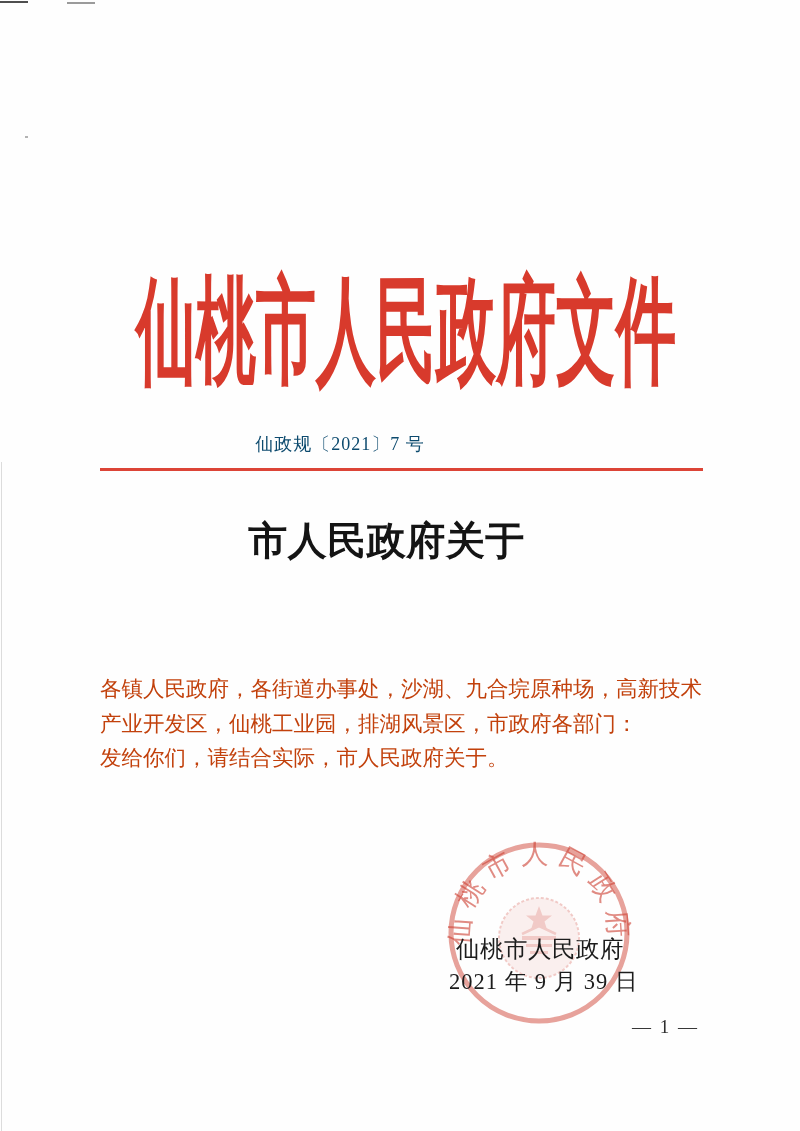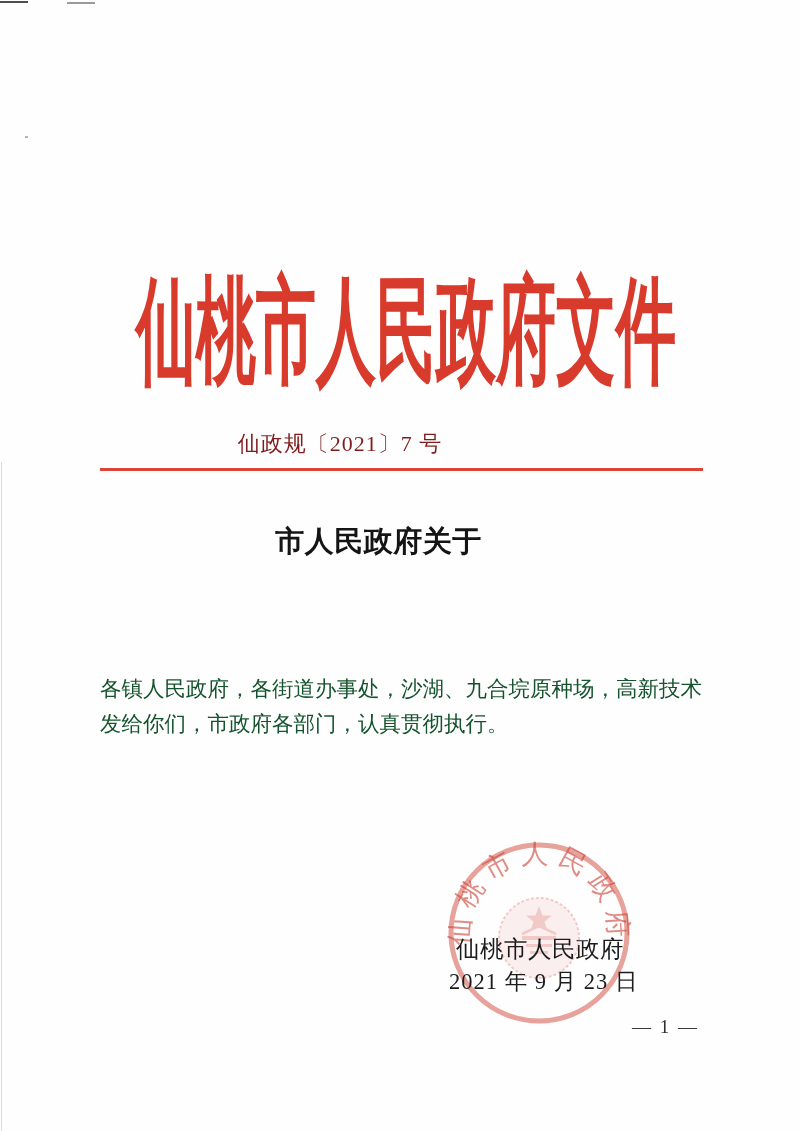--- a/index.html
+++ b/index.html
@@ -39,59 +39,59 @@
     white-space: nowrap;
   }
 
   
   .doc-number {
     position: absolute;
     top: 430px;
     left: 0;
     width: 680px;
     text-align: center;
-    font-size: 22px;
+    font-size: 18px;
     line-height: 28px;
-    color: #7f1d1d;
+    color: #0c4a6e;
     letter-spacing: 1px;
   }
 
   
   .red-divider {
     position: absolute;
     top: 468px;
     left: 100px;
     width: 603px;
     height: 3px;
     background: #dc4437;
   }
 
   
   .title-block {
     position: absolute;
     top: 522px;
-    left: 4px;
+    left: 12px;
     width: 749px;
     text-align: center;
     font-weight: bold;
-    font-size: 29px;
+    font-size: 39px;
     line-height: 38px;
     color: #141414;
     letter-spacing: 0.5px;
   }
 
   
   .body-block {
     position: absolute;
     top: 672px;
     left: 100px;
     width: 604px;
     font-size: 21.5px;
     line-height: 34.5px;
-    color: #14532d;
+    color: #c2410c;
     letter-spacing: 0;
     white-space: nowrap;
   }
   .body-line.indent { padding-left: 44px; }
 
   
   .seal {
     position: absolute;
     left: 444px;
     top: 838px;
@@ -145,21 +145,22 @@
   <div class="doc-number">仙政规〔2021〕7 号</div>
 
   <div class="red-divider"></div>
 
   <div class="title-block">
     <div>市人民政府关于</div>
   </div>
 
   <div class="body-block">
     <div class="body-line">各镇人民政府，各街道办事处，沙湖、九合垸原种场，高新技术</div>
-    <div class="body-line">发给你们，市政府各部门，认真贯彻执行。</div>
+    <div class="body-line">产业开发区，仙桃工业园，排湖风景区，市政府各部门：</div>
+    <div class="body-line">发给你们，请结合实际，市人民政府关于。</div>
   </div>
 
   <svg class="seal" viewBox="0 0 190 190">
     <circle cx="95" cy="95" r="88" fill="none" stroke="#cf4538" stroke-width="5" opacity="0.5"></circle>
     <path id="sealArc" d="M 29.2 118.9 A 70 70 0 1 1 160.8 118.9" fill="none"></path>
     <text font-size="27" fill="#cf4538" opacity="0.62" letter-spacing="8" font-family="Liberation Serif, serif" text-anchor="middle">
       <textPath href="#sealArc" startOffset="50%">仙桃市人民政府</textPath>
     </text>
     <g opacity="0.3" fill="#d4564a" stroke="#d4564a">
       <circle cx="95" cy="100" r="40" fill="#e2978e" stroke="none" opacity="0.45"></circle>
@@ -167,17 +168,17 @@
       <polygon points="95,68 98.5,77.5 108,77.5 100.5,83.5 103.5,93 95,87 86.5,93 89.5,83.5 82,77.5 91.5,77.5" stroke="none"></polygon>
       <rect x="78" y="98" width="34" height="4" stroke="none"></rect>
       <rect x="82" y="106" width="26" height="3" stroke="none"></rect>
       <rect x="86" y="113" width="18" height="3" stroke="none"></rect>
       <path d="M 78 96 L 95 88 L 112 96" fill="none" stroke-width="2.5"></path>
     </g>
   </svg>
 
   <div class="signature">仙桃市人民政府</div>
 
-  <div class="sign-date">2021 年 9 月 23 日</div>
+  <div class="sign-date">2021 年 9 月 39 日</div>
 
   <div class="page-number">— 1 —</div>
 
 </div>
 
 </body></html>

